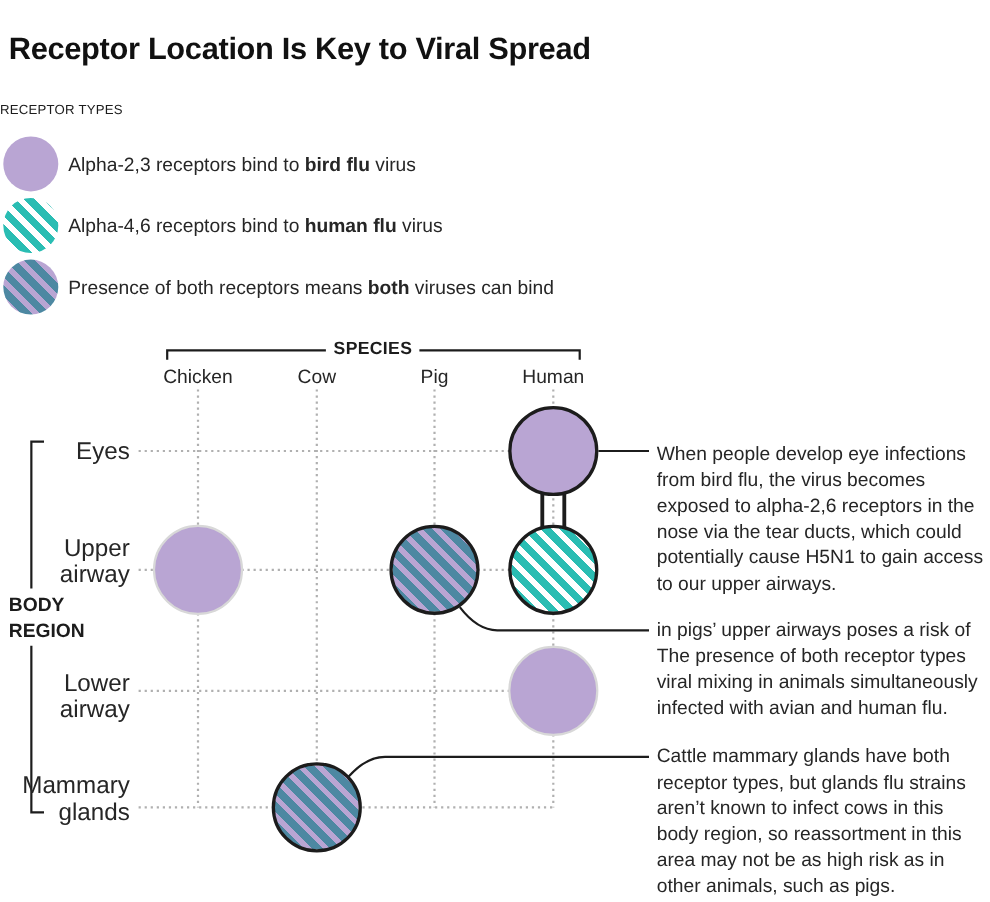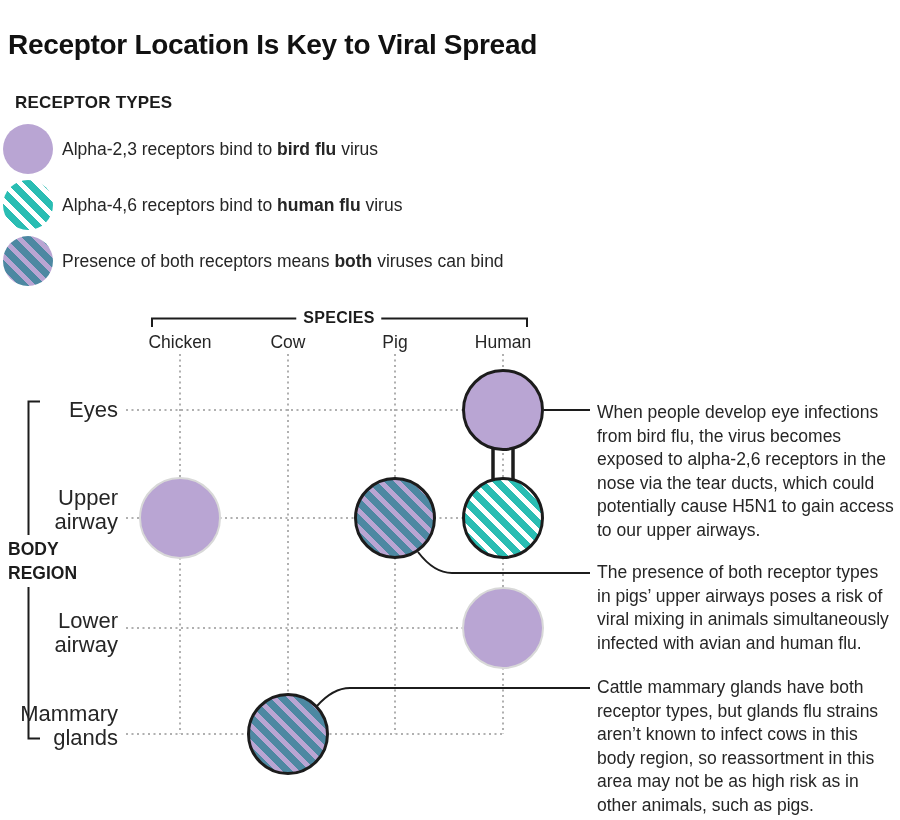--- a/index.html
+++ b/index.html
@@ -8,21 +8,21 @@
     font-family:"Liberation Sans","DejaVu Sans",sans-serif;
     color:var(--ink,#1c1c1c); overflow:hidden;margin-top:16px;
   }
   #stage * { box-sizing:border-box; }
   .abs { position:absolute; }
   #title {
     left:8px; top:13px; font-size:28px; font-weight:bold; letter-spacing:-0.3px;
     color:#111; white-space:nowrap;
   }
   #legend-heading {
-    left:15px; top:77px; font-size:17px; font-weight:bold; letter-spacing:0.2px;
+    left:0; top:77px; font-size:12px; font-weight:normal; letter-spacing:0.2px;
     white-space:nowrap;
   }
   .legend-swatch {
     position:absolute; left:3px; width:50px; height:50px; border-radius:50%;
   }
   .legend-text {
     position:absolute; left:62px; font-size:17.5px; line-height:24px; white-space:nowrap;
     color:var(--text,#262626);
   }
   #lines-svg { position:absolute; left:0; top:0; z-index:1; }
@@ -131,22 +131,22 @@
   <div id="annotations">
       <div class="annotation" style="top: 385px;">
         <div>When people develop eye infections</div>
         <div>from bird flu, the virus becomes</div>
         <div>exposed to alpha-2,6 receptors in the</div>
         <div>nose via the tear ducts, which could</div>
         <div>potentially cause H5N1 to gain access</div>
         <div>to our upper airways.</div>
       </div>
       <div class="annotation" style="top: 545px;">
+        <div>in pigs’ upper airways poses a risk of</div>
         <div>The presence of both receptor types</div>
-        <div>in pigs’ upper airways poses a risk of</div>
         <div>viral mixing in animals simultaneously</div>
         <div>infected with avian and human flu.</div>
       </div>
       <div class="annotation" style="top: 660px;">
         <div>Cattle mammary glands have both</div>
         <div>receptor types, but glands flu strains</div>
         <div>aren’t known to infect cows in this</div>
         <div>body region, so reassortment in this</div>
         <div>area may not be as high risk as in</div>
         <div>other animals, such as pigs.</div>

